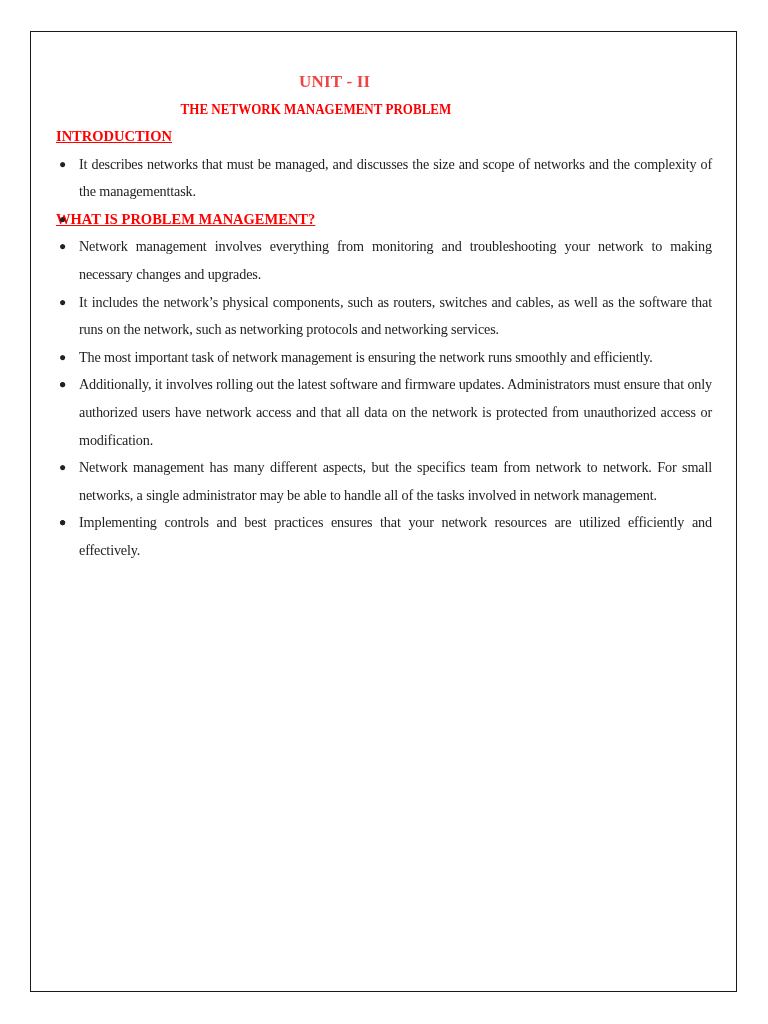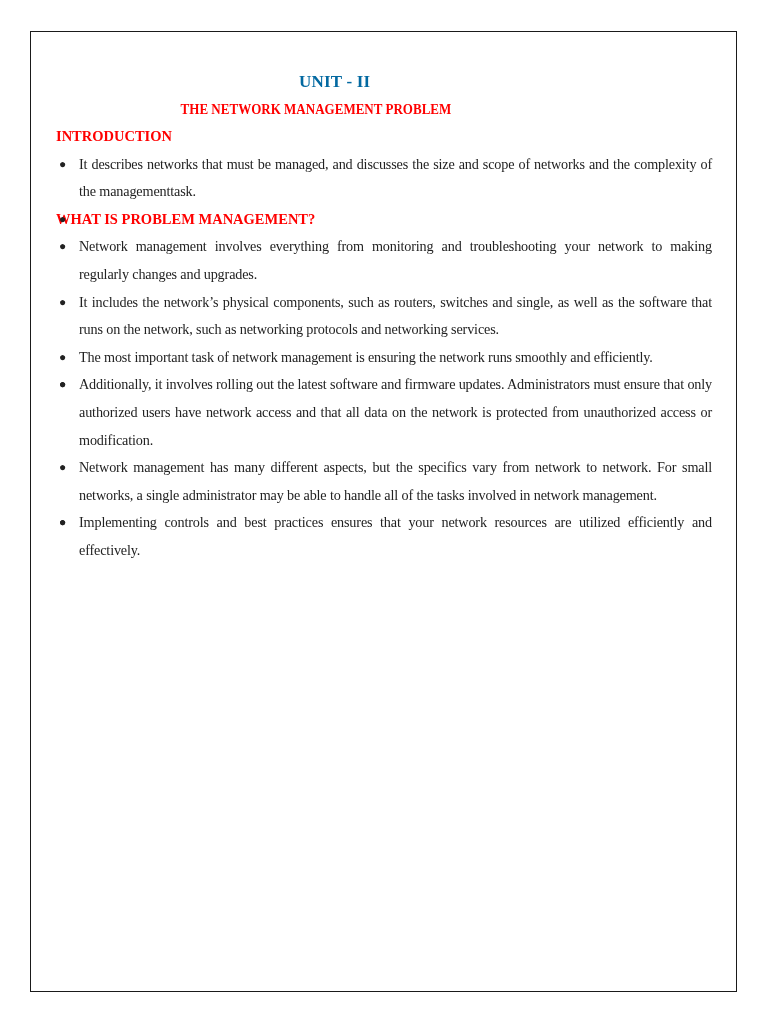--- a/index.html
+++ b/index.html
@@ -24,21 +24,21 @@
       border: 1.5px solid #1a1a1a;
       box-sizing: border-box;
     }
     .content {
       position: absolute;
       left: 56px;
       top: 68px;
       width: 656px;
     }
     .unit-title {
-      color: #0369a1;
+      color: #ef4444;
       font-weight: bold;
       font-size: 17px;
       text-align: left;
       margin: 0;
       padding-left: 243px;
       height: 28px;
       line-height: 28px;
       letter-spacing: 0.2px;
     }
     .main-title {
@@ -52,20 +52,21 @@
       transform: scaleX(0.93);
       transform-origin: left center;
     }
     .section-heading {
       color: #ff0000;
       font-weight: bold;
       font-size: 14.5px;
       margin: 0;
       height: 27.6px;
       line-height: 27.6px;
+      text-decoration: underline;
     }
     ul.bullets {
       list-style: none;
       margin: 0;
       padding: 0;
     }
     ul.bullets li {
       position: relative;
       padding-left: 23px;
       font-size: 14.2px;
@@ -95,23 +96,23 @@
     <h3 class="section-heading">INTRODUCTION</h3>
     <ul class="bullets">
       <li><span class="bullet">●</span><span>It describes networks that must be managed, and discusses the size and scope of networks and the complexity of the managementtask.</span></li>
       <li><span class="bullet">●</span></li>
     </ul>
   </section>
 
   <section>
     <h3 class="section-heading">WHAT IS PROBLEM MANAGEMENT?</h3>
     <ul class="bullets">
-      <li><span class="bullet">●</span><span>Network management involves everything from monitoring and troubleshooting your network to making regularly changes and upgrades.</span></li>
-      <li><span class="bullet">●</span><span>It includes the network’s physical components, such as routers, switches and single, as well as the software that runs on the network, such as networking protocols and networking services.</span></li>
+      <li><span class="bullet">●</span><span>Network management involves everything from monitoring and troubleshooting your network to making necessary changes and upgrades.</span></li>
+      <li><span class="bullet">●</span><span>It includes the network’s physical components, such as routers, switches and cables, as well as the software that runs on the network, such as networking protocols and networking services.</span></li>
       <li><span class="bullet">●</span><span>The most important task of network management is ensuring the network runs smoothly and efficiently.</span></li>
       <li><span class="bullet">●</span></li>
       <li><span class="bullet">●</span><span>Additionally, it involves rolling out the latest software and firmware updates. Administrators must ensure that only authorized users have network access and that all data on the network is protected from unauthorized access or modification.</span></li>
-      <li><span class="bullet">●</span><span>Network management has many different aspects, but the specifics vary from network to network. For small networks, a single administrator may be able to handle all of the tasks involved in network management.</span></li>
+      <li><span class="bullet">●</span><span>Network management has many different aspects, but the specifics team from network to network. For small networks, a single administrator may be able to handle all of the tasks involved in network management.</span></li>
       <li><span class="bullet">●</span></li>
       <li><span class="bullet">●</span><span>Implementing controls and best practices ensures that your network resources are utilized efficiently and effectively.</span></li>
     </ul>
   </section>
 </div>
 
 </body></html>

